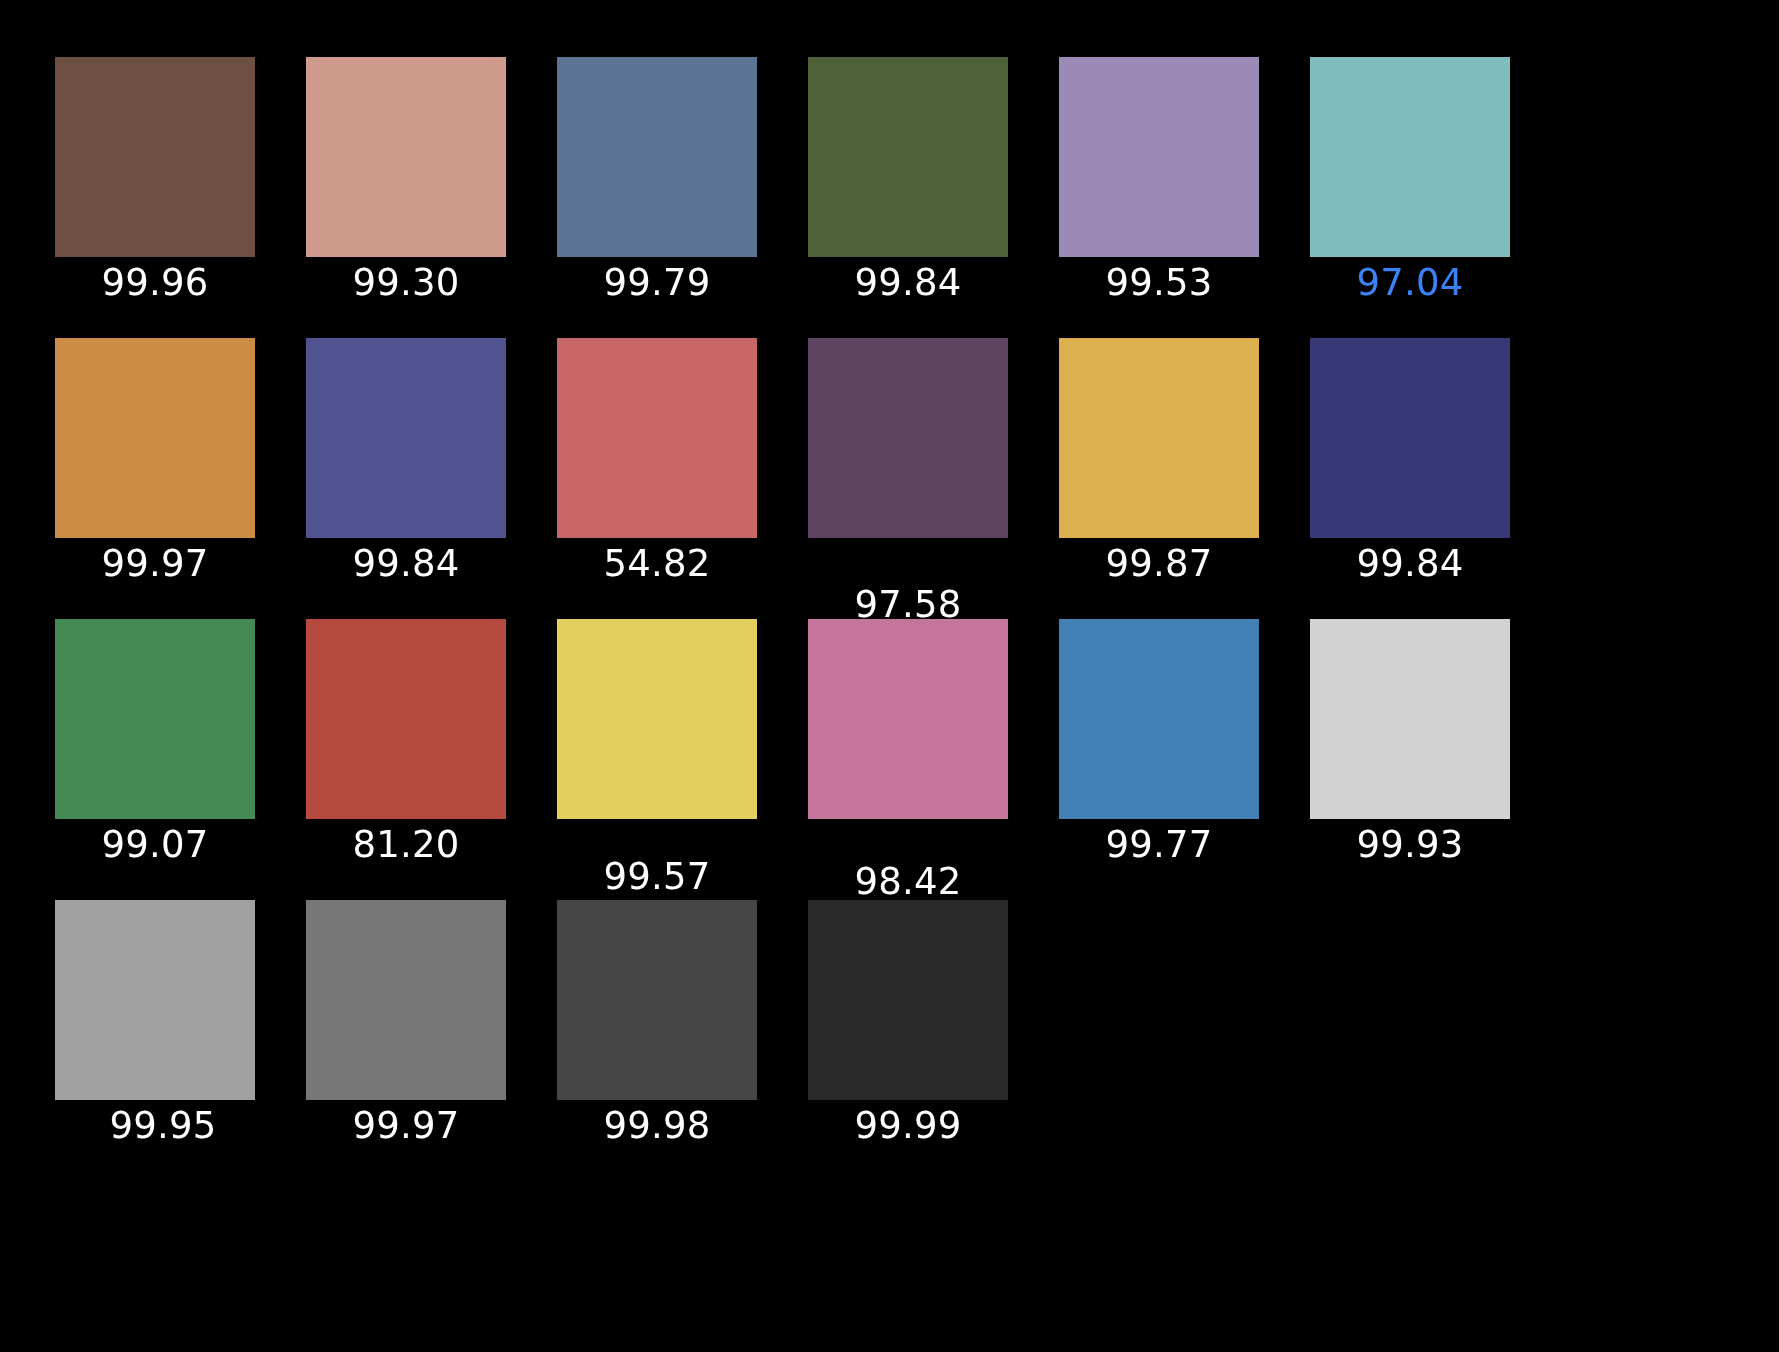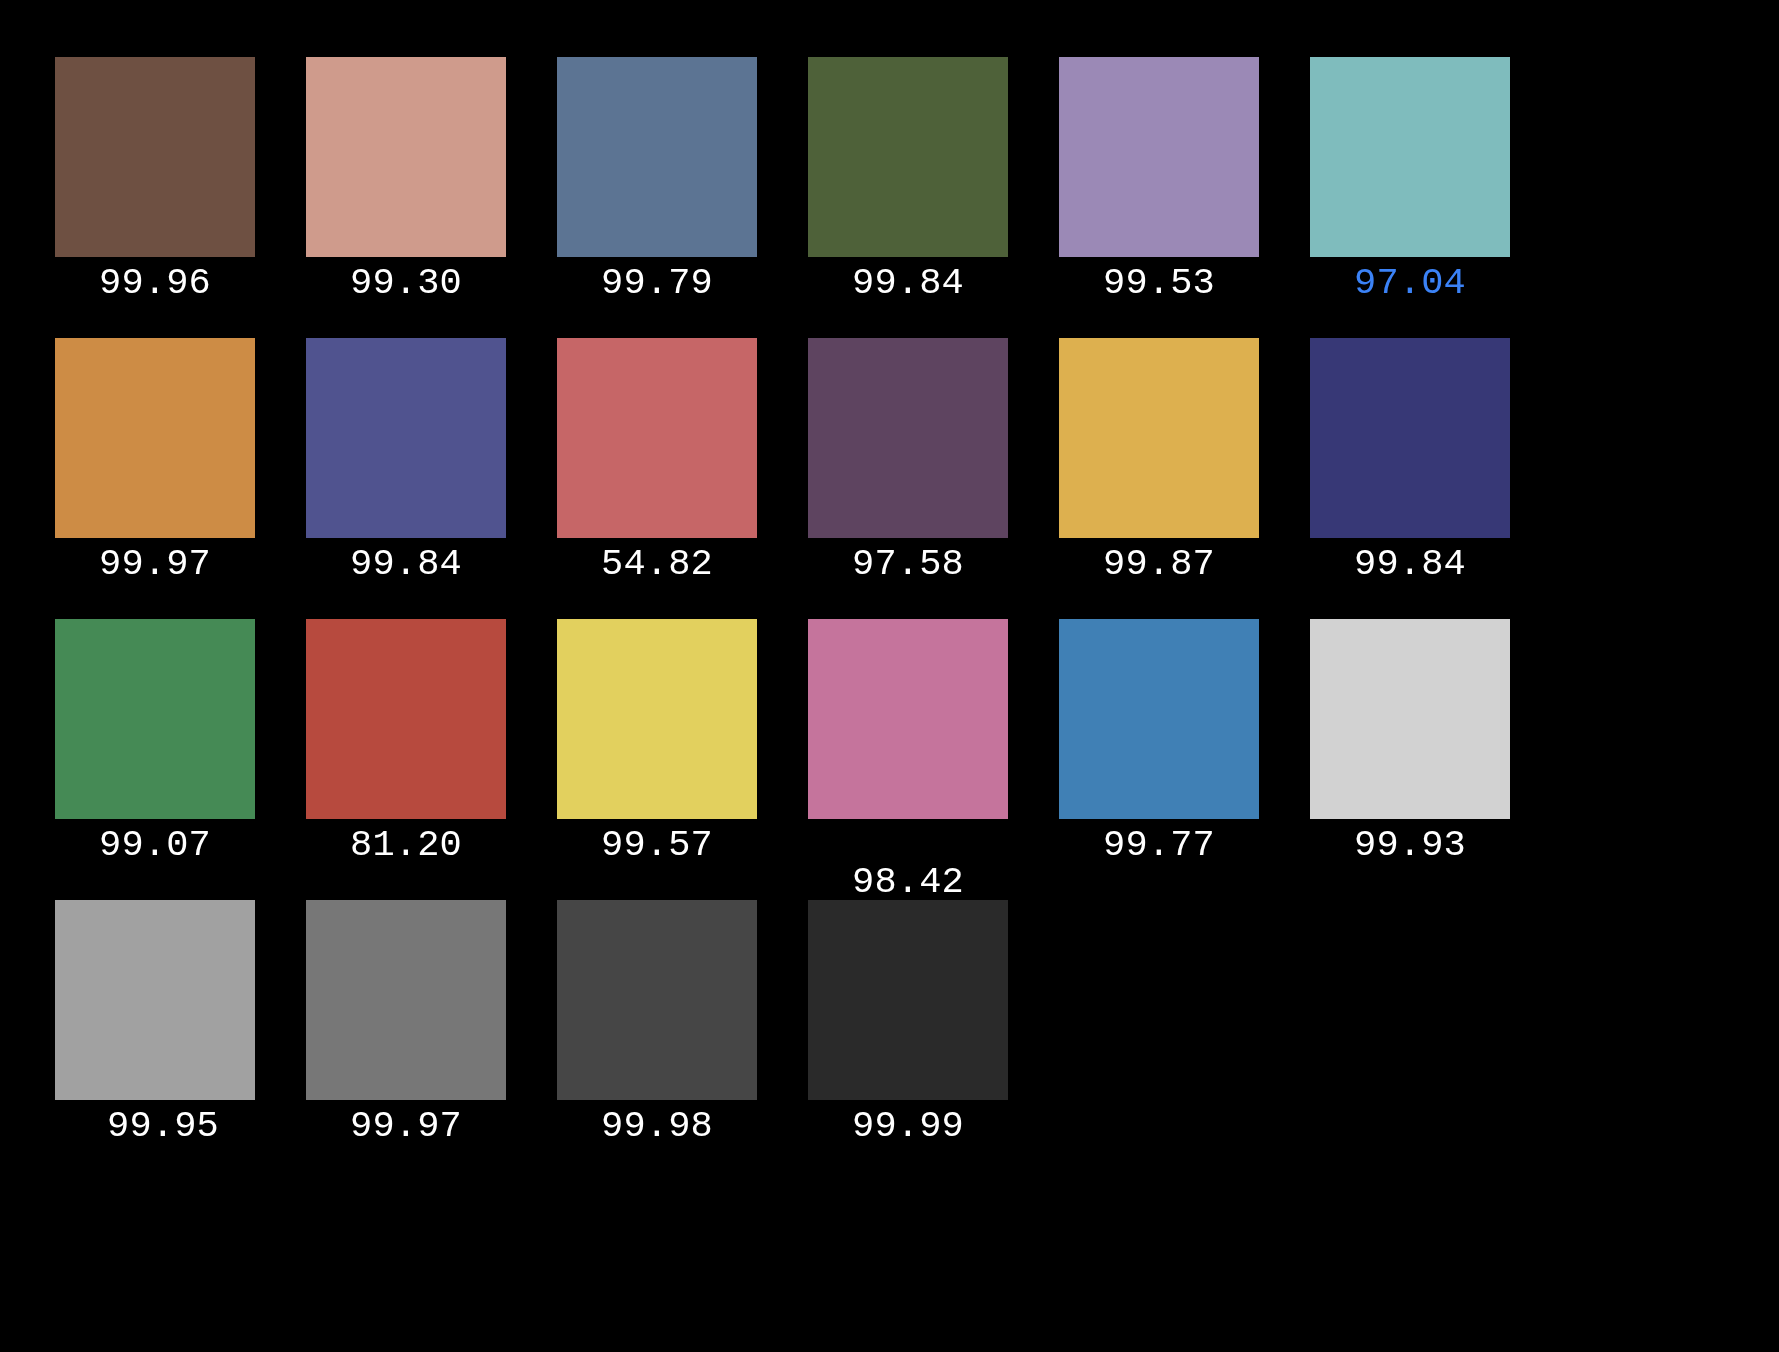--- a/index.html
+++ b/index.html
@@ -21,21 +21,20 @@
     background: #000000;
     display: grid;
     grid-template-columns: repeat(6, 200px);
     grid-template-rows: repeat(4, 200px);
     column-gap: 51px;
     row-gap: 81px;
     padding: 57px 0 0 55px;
     box-sizing: border-box;
     align-content: start;
     justify-content: start;
-    font-family: Liberation Mono, monospace;
   }
   .cell {
     position: relative;
     width: 200px;
     height: 200px;
   }
   .swatch {
     width: 200px;
     height: 200px;
     display: block;
@@ -88,41 +87,41 @@
     <div class="cell">
       <div class="swatch" style="background-color: rgb(80, 83, 143);"></div>
       <div class="swatch-label" style="color: rgb(255, 255, 255);">99.84</div>
     </div>
     <div class="cell">
       <div class="swatch" style="background-color: rgb(198, 102, 103);"></div>
       <div class="swatch-label" style="color: rgb(255, 255, 255);">54.82</div>
     </div>
     <div class="cell">
       <div class="swatch" style="background-color: rgb(94, 68, 96);"></div>
-      <div class="swatch-label" style="color: rgb(255, 255, 255);">97.58</div>
+      <div class="swatch-label" style="color: rgb(255, 255, 255); margin-top: 41px;">97.58</div>
     </div>
     <div class="cell">
       <div class="swatch" style="background-color: rgb(221, 176, 79);"></div>
       <div class="swatch-label" style="color: rgb(255, 255, 255);">99.87</div>
     </div>
     <div class="cell">
       <div class="swatch" style="background-color: rgb(55, 56, 118);"></div>
       <div class="swatch-label" style="color: rgb(255, 255, 255);">99.84</div>
     </div>
     <div class="cell">
       <div class="swatch" style="background-color: rgb(69, 138, 85);"></div>
       <div class="swatch-label" style="color: rgb(255, 255, 255);">99.07</div>
     </div>
     <div class="cell">
       <div class="swatch" style="background-color: rgb(183, 74, 62);"></div>
       <div class="swatch-label" style="color: rgb(255, 255, 255);">81.20</div>
     </div>
     <div class="cell">
       <div class="swatch" style="background-color: rgb(226, 208, 94);"></div>
-      <div class="swatch-label" style="color: rgb(255, 255, 255);">99.57</div>
+      <div class="swatch-label" style="color: rgb(255, 255, 255); margin-top: 32px;">99.57</div>
     </div>
     <div class="cell">
       <div class="swatch" style="background-color: rgb(197, 116, 156);"></div>
       <div class="swatch-label" style="color: rgb(255, 255, 255); margin-top: 37px;">98.42</div>
     </div>
     <div class="cell">
       <div class="swatch" style="background-color: rgb(64, 128, 181);"></div>
       <div class="swatch-label" style="color: rgb(255, 255, 255);">99.77</div>
     </div>
     <div class="cell">

